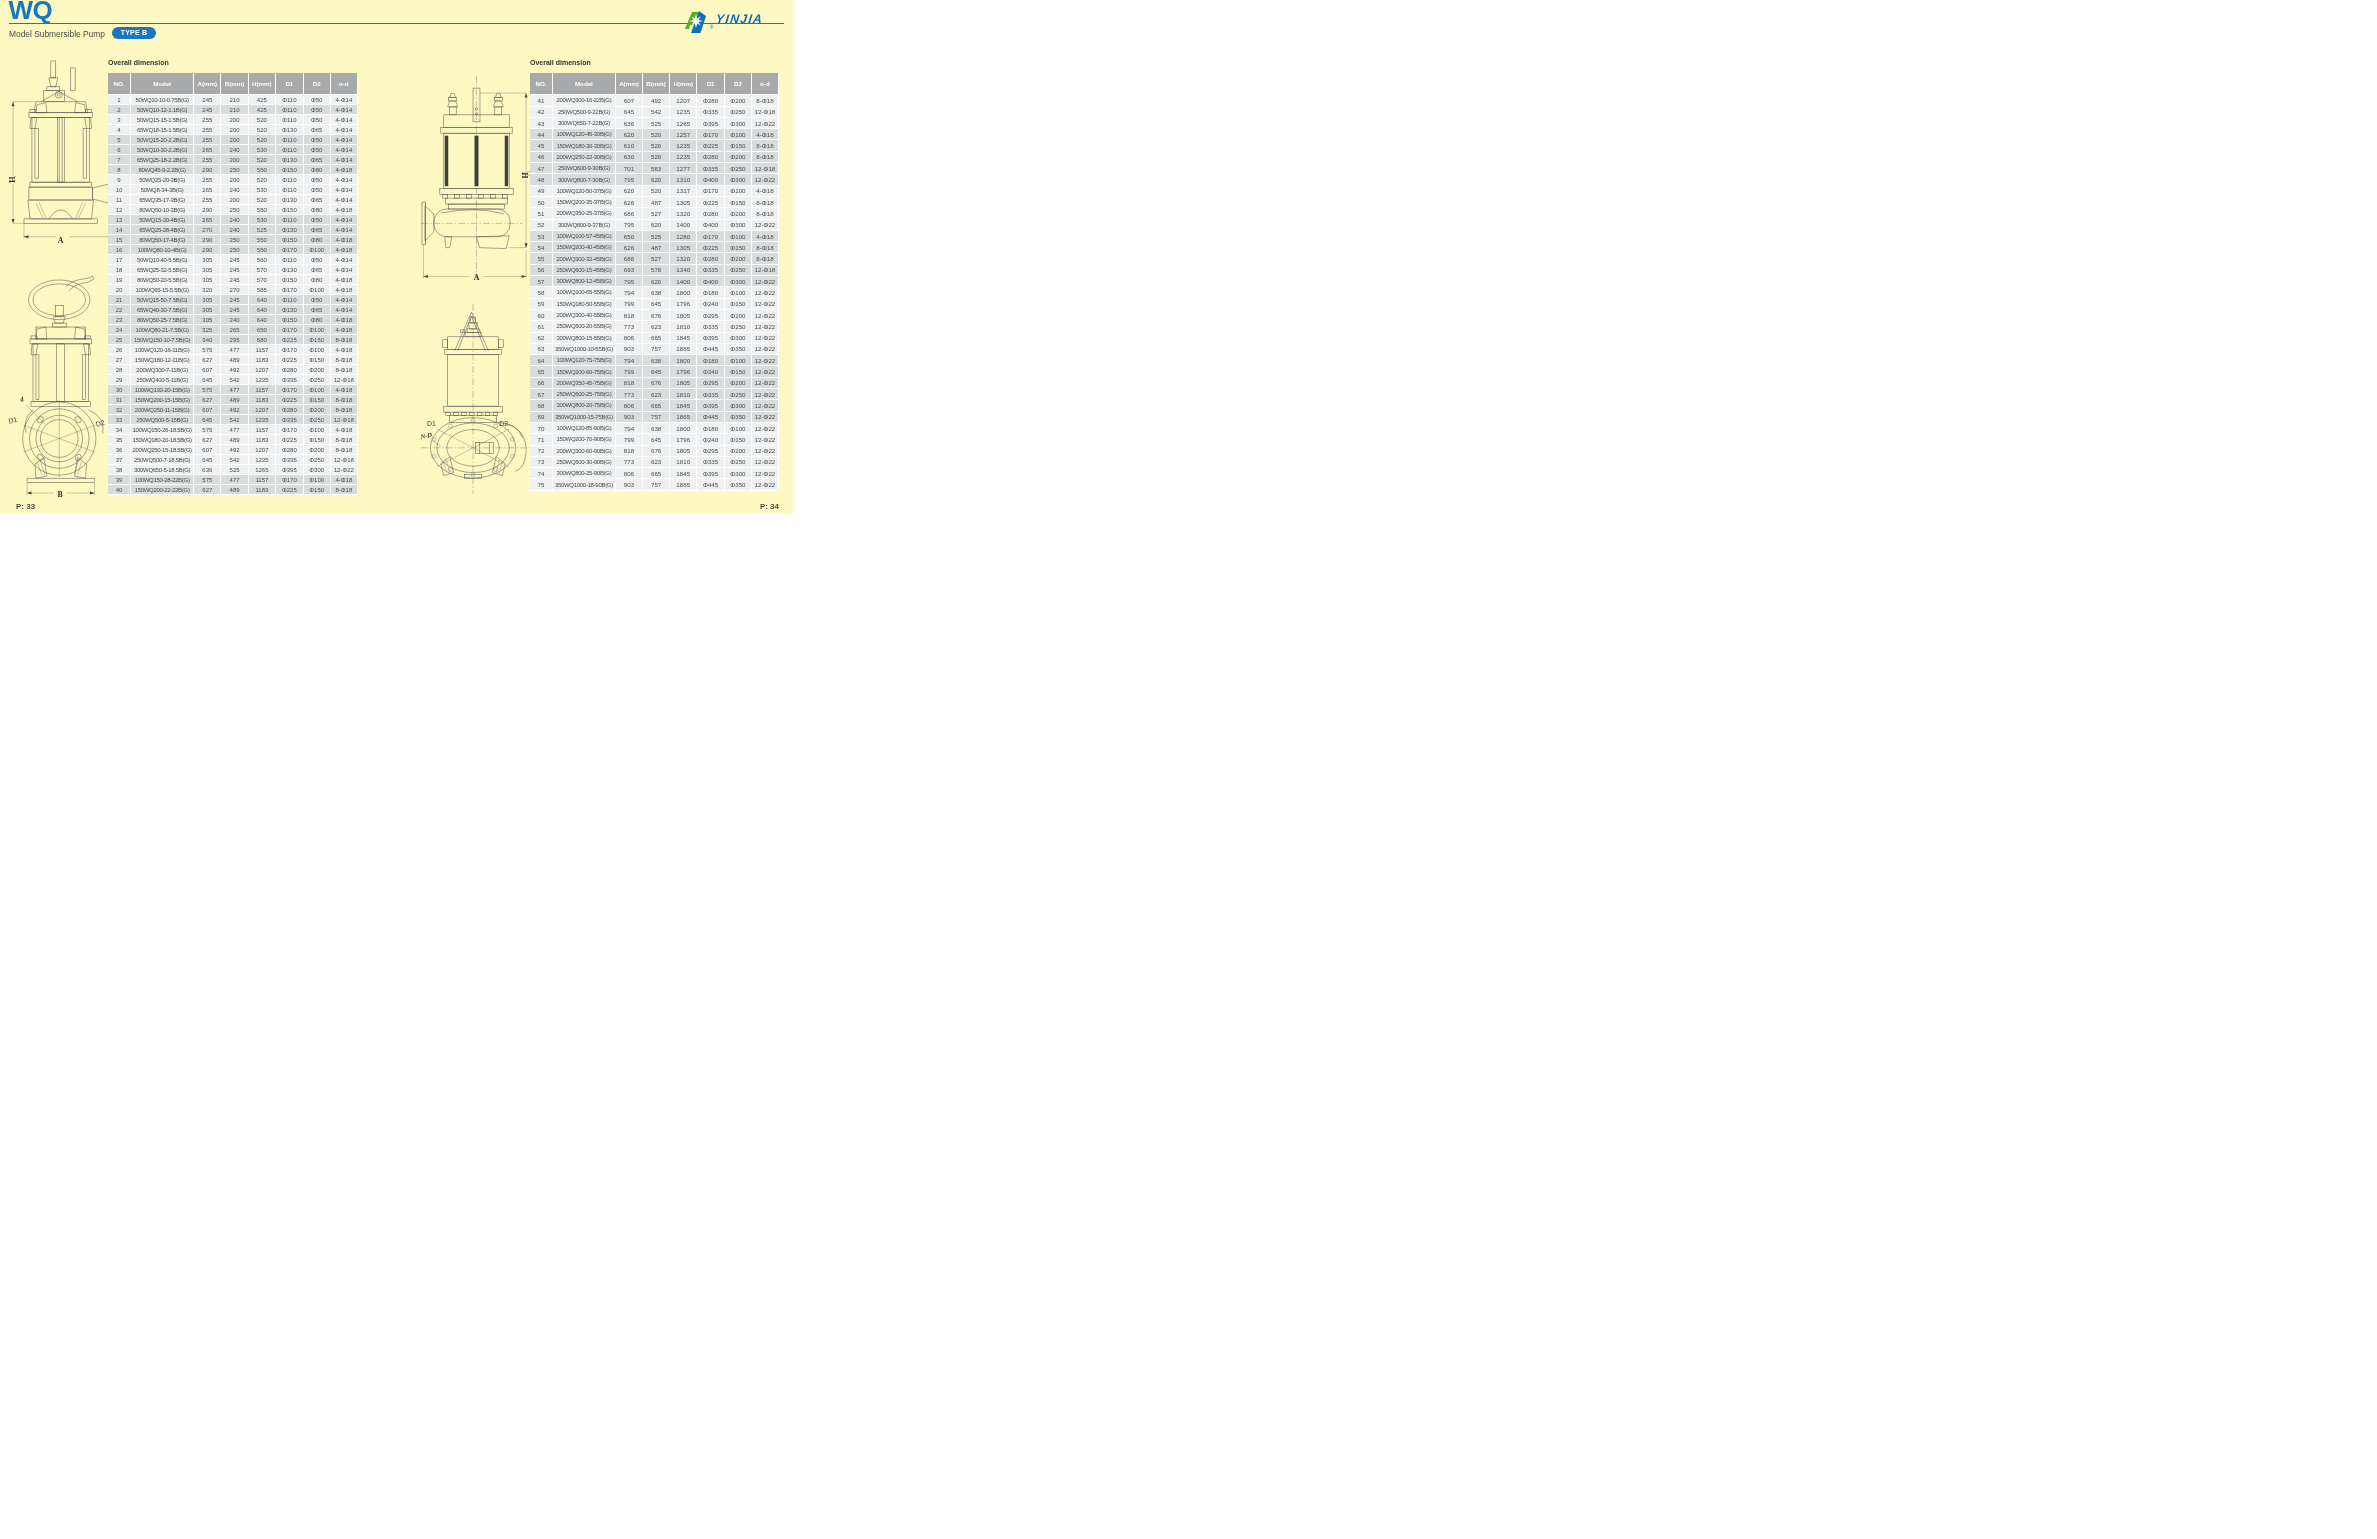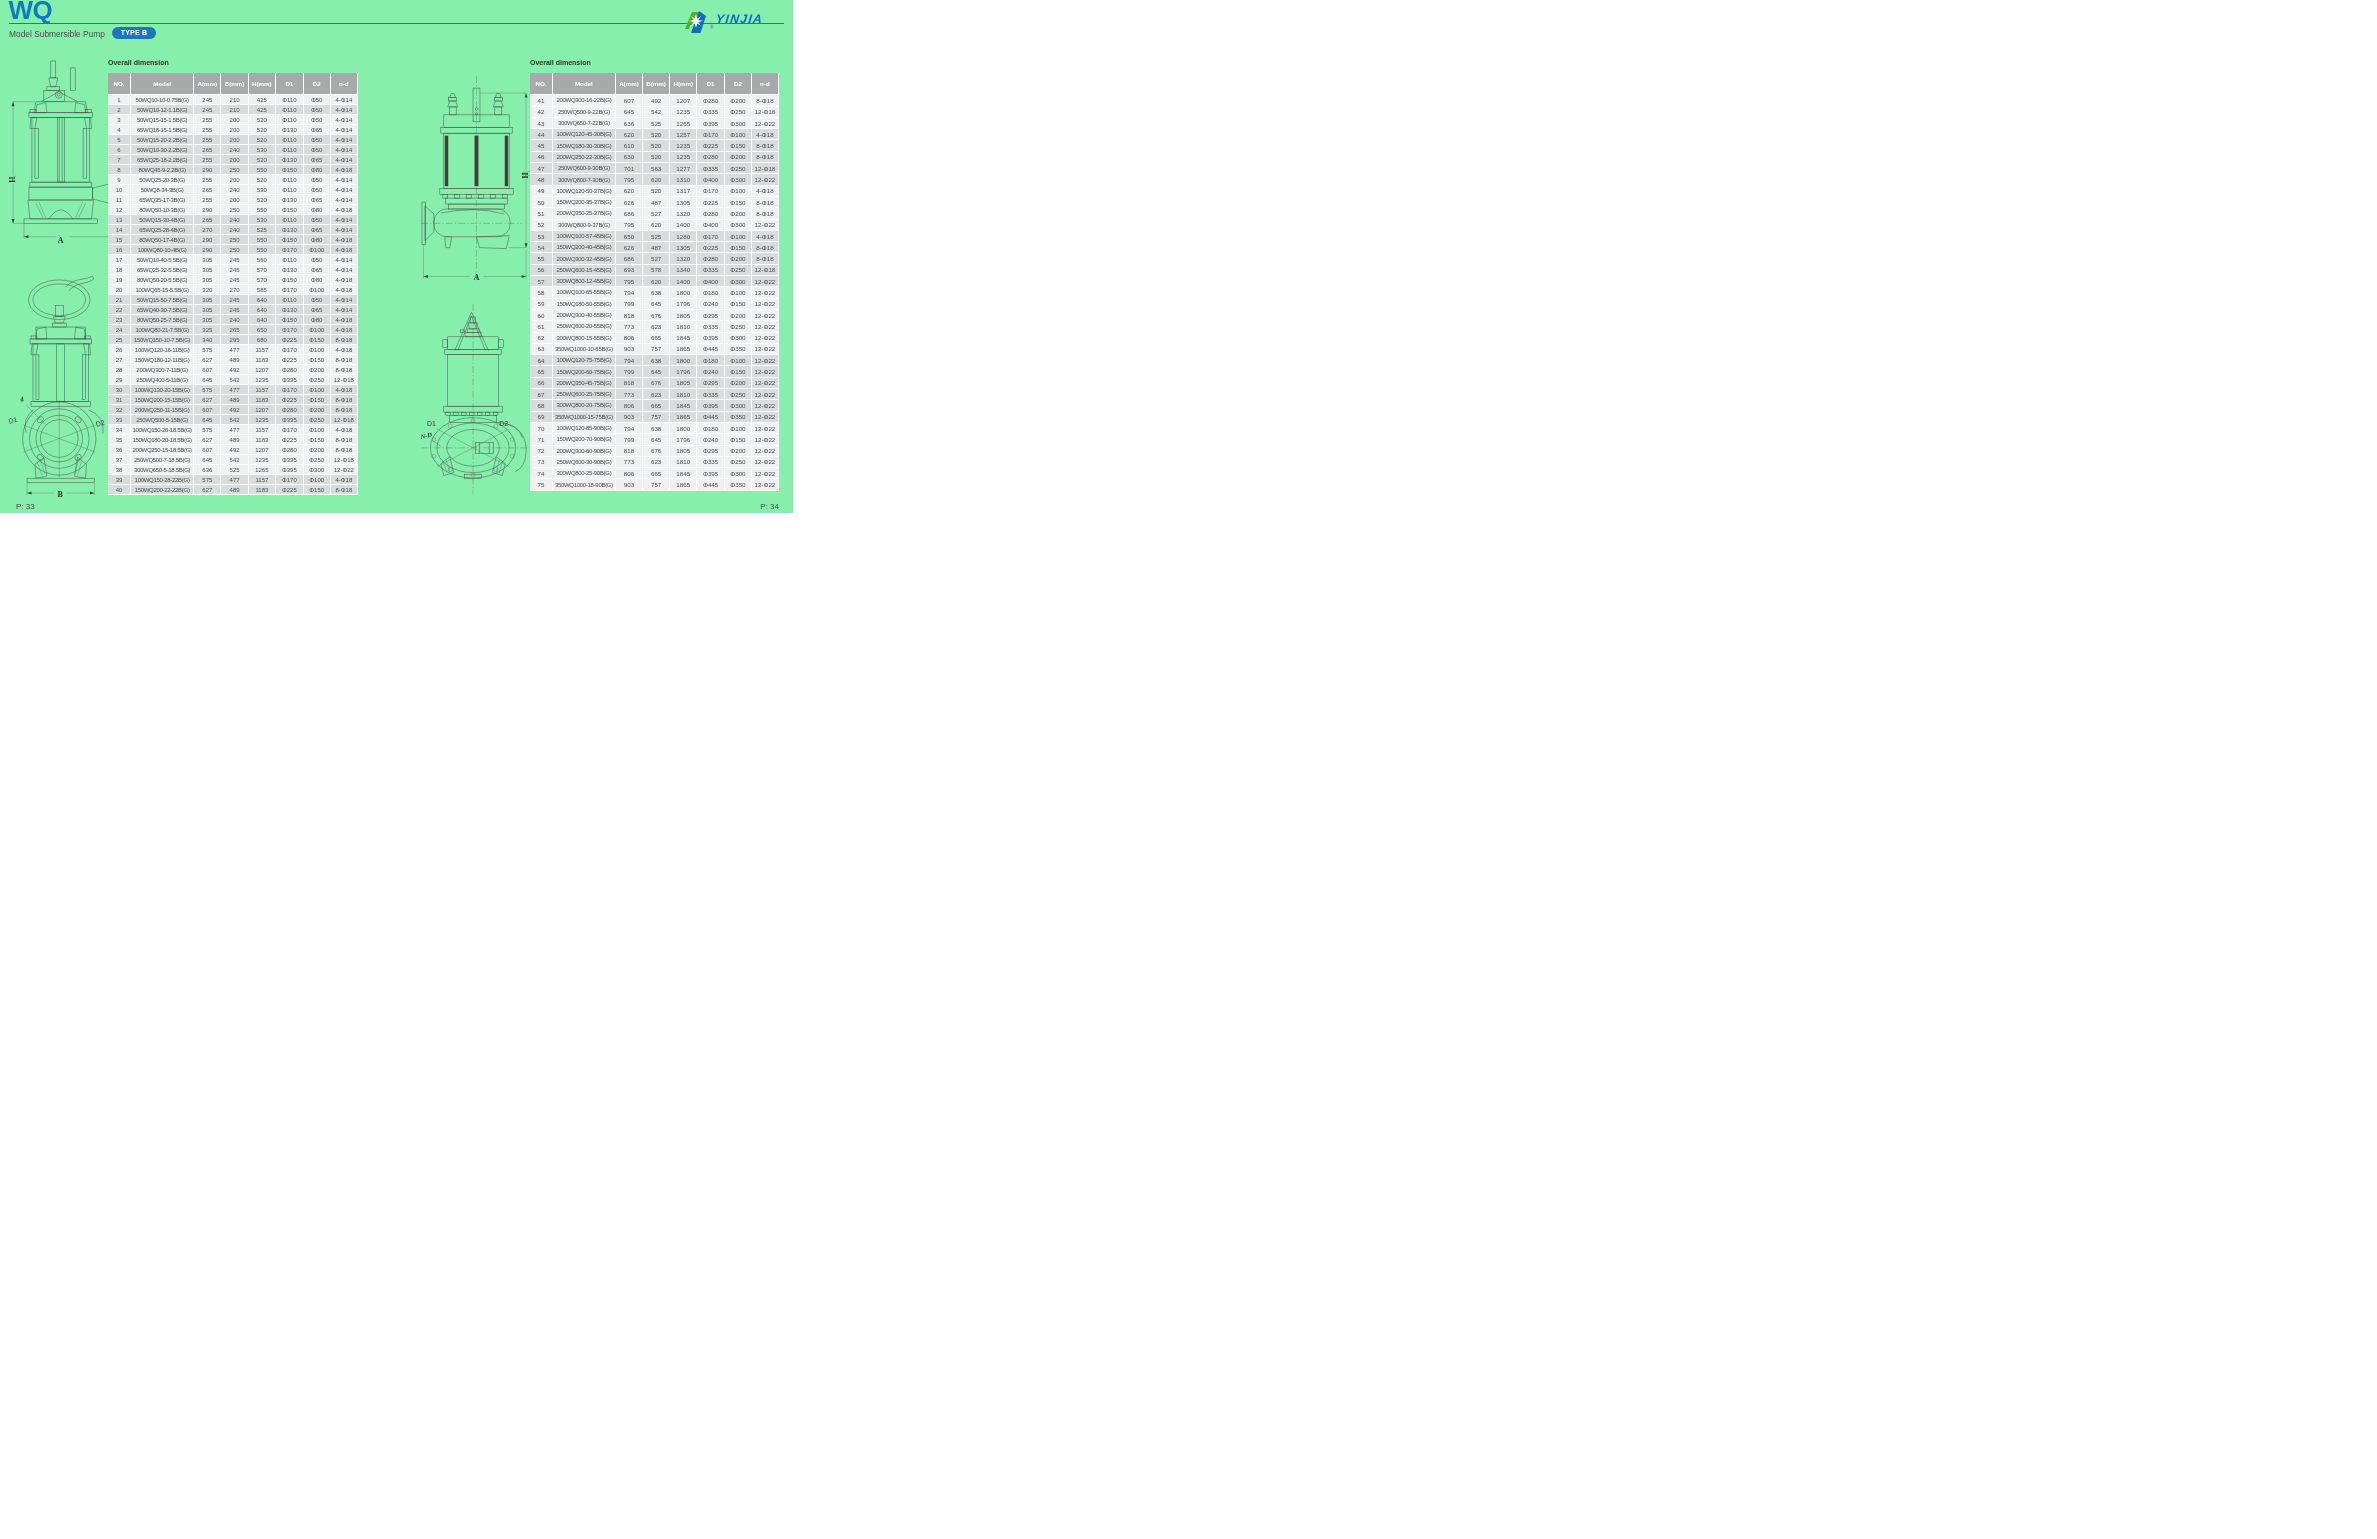--- a/index.html
+++ b/index.html
@@ -1,38 +1,38 @@
 <!DOCTYPE html>
 <html style="font-size:8px"><head>
 <meta charset="utf-8">
 <style>
   * { margin:0; padding:0; box-sizing:border-box; }
   html,body { background:#fff; }
   body { font-family:"Liberation Sans", sans-serif; color:#4a4c4d; }
-  .page { position:relative; width:793px; height:513px; background:#86efac; overflow:hidden; }
+  .page { position:relative; width:793px; height:513px; background:#fef9c3; overflow:hidden; }
 
   
   .wq-title { position:absolute; left:8.4px; top:-3px; font-size:26px; font-weight:bold;
               color:#1279c2; letter-spacing:-0.5px; line-height:1; }
   .header-rule { position:absolute; left:9px; top:23px; width:775px; height:1px; background:#1279c2; }
   .subtitle { position:absolute; left:9px; top:29px; font-size:8.4px; color:#4b4b4b; }
   .type-badge { position:absolute; left:112px; top:27px; width:44px; height:12px; background:#1b76bd;
                 border-radius:6px; color:#fff; font-weight:bold; font-size:7px; text-align:center;
                 line-height:12px; letter-spacing:0.2px; }
   .logo { position:absolute; left:684px; top:7px; width:99px; height:26px; }
   .logo svg { position:absolute; left:0; top:2px; }
   .brand-text { position:absolute; left:32px; top:5px; font-size:12.4px; font-weight:bold; font-style:italic;
                 color:#0e6fb7; letter-spacing:1.2px; transform:skewX(-6deg); }
   .brand-reg { position:absolute; left:26px; top:18px; font-size:4.5px; color:#0e6fb7; }
 
   
   .dim-title { position:absolute; font-size:7px; font-weight:bold; color:#333; }
   .dim-title.left  { left:108px; top:59px; }
   .dim-title.right { left:530px; top:59px; }
-  .page-num { position:absolute; font-size:8px; font-weight:normal; color:#4a4a4a; bottom:2px; }
+  .page-num { position:absolute; font-size:8px; font-weight:bold; color:#4a4a4a; bottom:2px; }
   .page-num.left { left:16px; }
   .page-num.right { right:14px; }
 
   
   .tbl-wrap { position:absolute; top:73px; }
   .tbl-wrap.left  { left:108px; width:250px; }
   .tbl-wrap.right { left:530px; width:249px; }
   table { border-collapse:separate; border-spacing:0; width:100%; table-layout:fixed; }
   th { background:#a7a9ab; color:#fff; font-weight:bold; font-size:6.2px; text-align:center;
        vertical-align:middle; border-right:1px solid #fff; border-bottom:1px solid #fff; }

